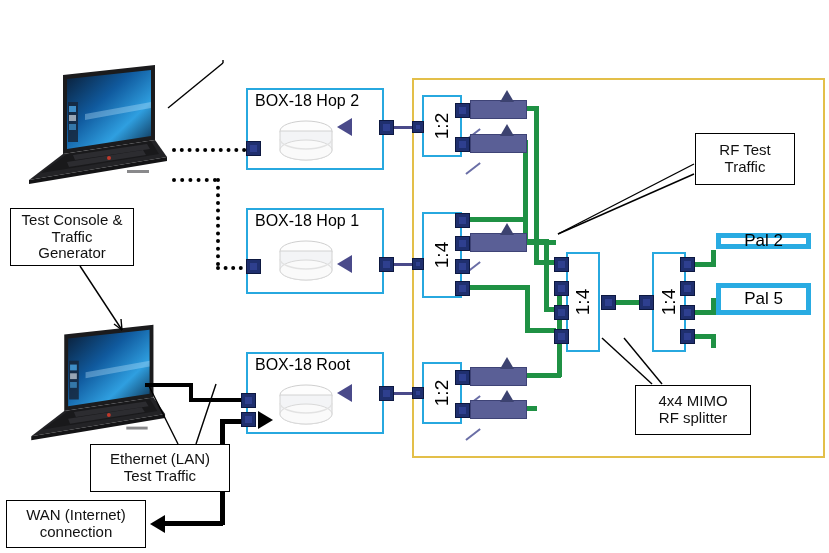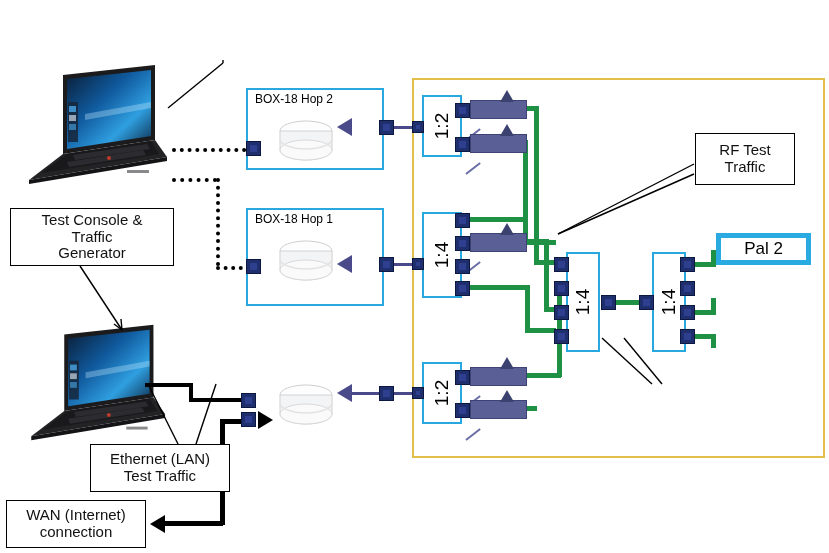--- a/index.html
+++ b/index.html
@@ -38,21 +38,21 @@
   .devbox{
     position:absolute;
     border:2.5px solid #27a8df;
     background:#fff;
     box-sizing:border-box;
     z-index:12;
   }
   .devbox-label{
     position:absolute;
     top:2px;left:7px;
-    font-size:12px;
+    font-size:16px;
     color:#000;
     white-space:nowrap;
   }
 
   
   .meshbox{
     position:absolute;
     border:2.5px solid #e3bf49;
     background:transparent;
     box-sizing:border-box;
@@ -251,24 +251,27 @@
     </g>
     <circle cx="104" cy="96" r="2" fill="#c0392b"></circle>
     <polygon points="24,118 162,95 162,99 24,122" fill="#141416"></polygon>
     <rect x="122" y="108" width="22" height="3" fill="#3a3a3e" opacity=".6"></rect>
   </svg>
 
   <div class="devbox" style="left:246px;top:88px;width:138px;height:82px;">
     <div class="devbox-label">BOX-18 Hop 2</div>
   </div>
 
-  <div class="devbox" style="left:246px;top:208px;width:138px;height:98px;">
+  <div class="devbox" style="left:246px;top:208px;width:138px;height:86px;">
     <div class="devbox-label">BOX-18 Hop 1</div>
   </div>
 
+  <div class="devbox" style="left:246px;top:352px;width:138px;height:82px;">
+    <div class="devbox-label">BOX-18 Root</div>
+  </div>
 
   <svg class="abs" style="left:275px;top:117px;z-index:13;" width="62" height="50" viewBox="0 0 62 50">
     <ellipse cx="31" cy="14" rx="26" ry="10" fill="#fdfdfd" stroke="#cfcfcf" stroke-width="1"></ellipse>
     <path d="M5,14 L5,33 A26,10 0 0 0 57,33 L57,14 Z" fill="#f3f4f6" stroke="#d2d2d2" stroke-width="1"></path>
     <ellipse cx="31" cy="33" rx="26" ry="10" fill="#fafafa" stroke="#d9d9d9" stroke-width="1"></ellipse>
     <path d="M5,22 A26,10 0 0 0 57,22" fill="none" stroke="#e2e2e2" stroke-width="1.5"></path>
   </svg>
   <svg class="abs" style="left:275px;top:237px;z-index:13;" width="62" height="50" viewBox="0 0 62 50">
     <ellipse cx="31" cy="14" rx="26" ry="10" fill="#fdfdfd" stroke="#cfcfcf" stroke-width="1"></ellipse>
     <path d="M5,14 L5,33 A26,10 0 0 0 57,33 L57,14 Z" fill="#f3f4f6" stroke="#d2d2d2" stroke-width="1"></path>
@@ -404,43 +407,46 @@
 
   <div class="wire w-green" style="left:694px;top:262px;width:22px;height:5px;"></div>
   <div class="wire w-green" style="left:711px;top:250px;width:5px;height:17px;"></div>
 
   <div class="wire w-green" style="left:694px;top:310px;width:22px;height:5px;"></div>
   <div class="wire w-green" style="left:711px;top:298px;width:5px;height:17px;"></div>
 
   <div class="wire w-green" style="left:694px;top:334px;width:22px;height:5px;"></div>
   <div class="wire w-green" style="left:711px;top:334px;width:5px;height:14px;"></div>
 
-  <div class="palbox" style="left:716px;top:233px;width:95px;height:32px;">Pal 2</div>
+  <div class="palbox" style="left:716px;top:233px;width:95px;height:16px;">Pal 2</div>
+  <div class="palbox" style="left:716px;top:283px;width:95px;height:32px;">Pal 5</div>
 
   <svg class="leader" style="left:165px;top:58px;" width="110" height="60" viewBox="0 0 110 60">
     <line x1="3" y1="50" x2="58" y2="5"></line>
     <line x1="58" y1="5" x2="58" y2="2"></line>
   </svg>
 
-  <div class="callout" style="left:10px;top:208px;width:164px;height:58px;">Test Console &amp;
+  <div class="callout" style="left:10px;top:208px;width:124px;height:58px;">Test Console &amp;
 Traffic
 Generator</div>
   <svg class="leader" style="left:74px;top:264px;" width="70" height="72" viewBox="0 0 70 72">
     <line x1="6" y1="2" x2="48" y2="66"></line>
     <line x1="48" y1="66" x2="40" y2="60"></line>
     <line x1="48" y1="66" x2="47" y2="55"></line>
   </svg>
 
   <div class="callout" style="left:695px;top:133px;width:100px;height:52px;">RF Test
 Traffic</div>
   <svg class="leader" style="left:556px;top:158px;" width="142" height="78" viewBox="0 0 142 78">
     <line x1="2" y1="76" x2="138" y2="6"></line>
     <line x1="2" y1="76" x2="138" y2="16"></line>
   </svg>
 
+  <div class="callout" style="left:635px;top:385px;width:116px;height:50px;">4x4 MIMO
+RF splitter</div>
   <svg class="leader" style="left:600px;top:336px;" width="100" height="52" viewBox="0 0 100 52">
     <line x1="2" y1="2" x2="52" y2="48"></line>
     <line x1="24" y1="2" x2="62" y2="48"></line>
   </svg>
 
   <div class="callout" style="left:90px;top:444px;width:140px;height:48px;">Ethernet (LAN)
 Test Traffic</div>
   <svg class="leader" style="left:146px;top:382px;" width="86" height="64" viewBox="0 0 86 64">
     <line x1="2" y1="2" x2="32" y2="62"></line>
     <line x1="70" y1="2" x2="50" y2="62"></line>

